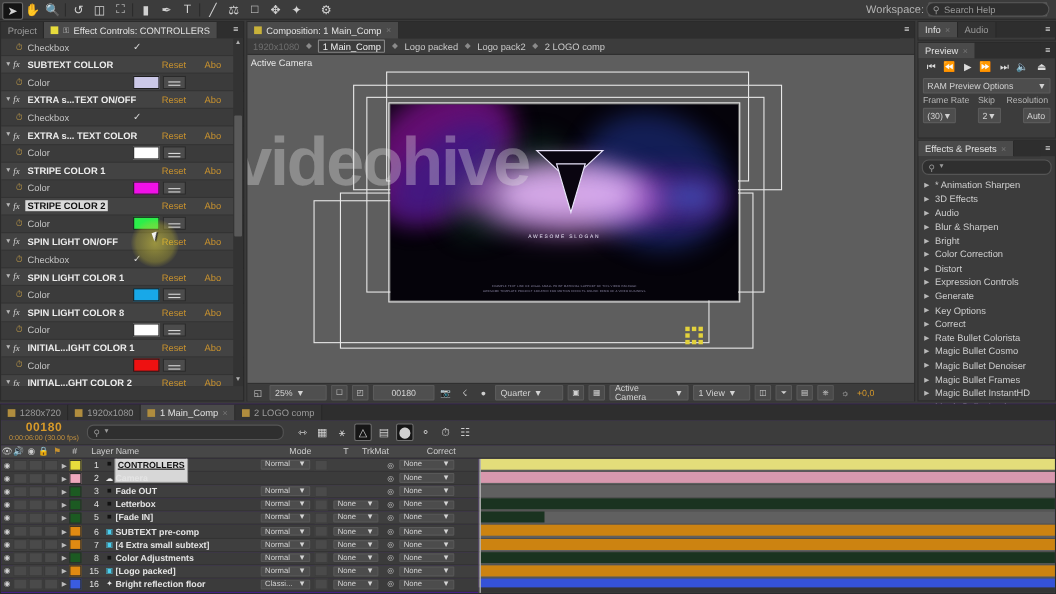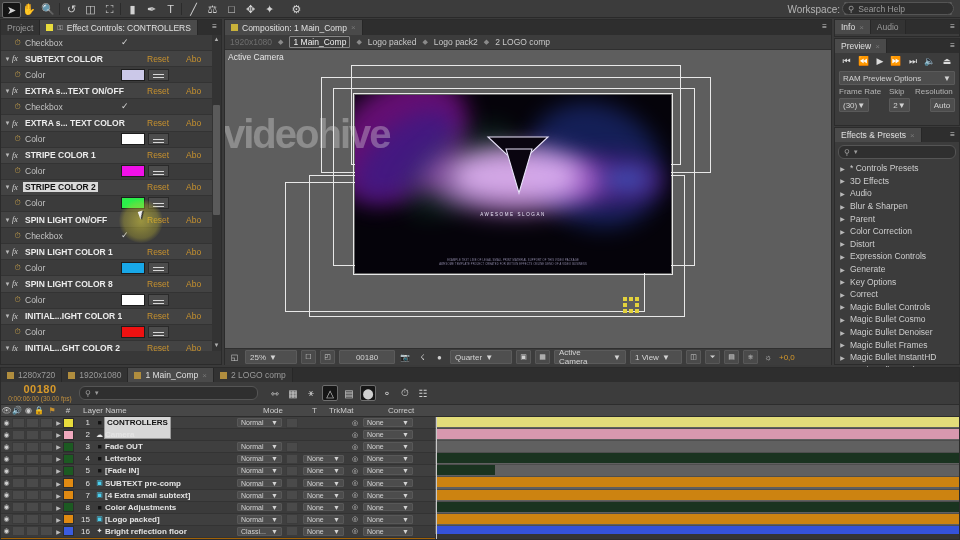--- a/index.html
+++ b/index.html
@@ -73,23 +73,23 @@
   #compTabs{display:flex;height:15px;background:#2e2e2e;align-items:stretch;}
   #compCrumb{height:14px;display:flex;align-items:center;gap:6px;padding-left:5px;
              font-size:8.5px;background:#3c3c3c;border-bottom:1px solid #2f2f2f;}
   .crumbDim{color:#6e6e6e;}
   .crumb{color:#c9c9c9;}
   .crumb.cur{color:#f0f0f0;border:1px solid #868686;padding:0 3px;border-radius:1px;}
   .crumbSep{color:#8a8a8a;font-size:7px;}
   #compStage{position:relative;height:298px;background:#5e5e5e;overflow:hidden;}
   #activeCam{position:absolute;left:3px;top:2px;font-size:8.5px;color:#e6e6e6;z-index:6;}
   .guide{position:absolute;border:1px solid #e8e8e8;box-sizing:border-box;}
-  #wm{position:absolute;left:-12px;top:62px;width:640px;font-size:40px;font-weight:bold;
+  #wm{position:absolute;left:-12px;top:62px;width:640px;font-size:62px;font-weight:bold;
       color:rgba(230,230,230,.34);letter-spacing:-2px;white-space:nowrap;z-index:5;
-      font-family:"Liberation Sans",sans-serif;padding-left:10px;}
+      font-family:"Liberation Sans",sans-serif;}
   #compImage{position:absolute;left:130px;top:45px;width:316px;height:178px;z-index:4;
              background:#05030a;overflow:hidden;}
   .nebula{position:absolute;border-radius:50%;filter:blur(11px);}
   #logoMark{position:absolute;left:50%;top:40%;transform:translate(-50%,-50%);z-index:3;}
   #slogan{position:absolute;left:0;right:0;top:66%;text-align:center;color:#e8e3f5;
           font-size:4.5px;letter-spacing:1.6px;z-index:4;}
   #legal{position:absolute;left:0;right:0;bottom:6px;text-align:center;color:#8f8aa8;
          font-size:2.6px;letter-spacing:.2px;line-height:1.5;z-index:4;}
   #selHandles{position:absolute;left:398px;top:247px;width:16px;height:16px;z-index:7;}
   #selHandles i{position:absolute;width:4px;height:4px;background:#e3d23c;}
@@ -113,21 +113,21 @@
   .selbox{height:12px;background:#4d4d4d;border:1px solid #5a5a5a;border-radius:1px;
           display:flex;align-items:center;padding:0 3px;font-size:8px;color:#d2d2d2;
           justify-content:space-between;}
   #fxSearch{margin:3px;height:12px;background:#2f2f2f;border:1px solid #555;border-radius:6px;
             display:flex;align-items:center;padding-left:5px;gap:3px;color:#9c9c9c;font-size:8px;}
   .fxpRow{display:flex;align-items:center;height:12.6px;padding-left:4px;gap:4px;
           font-size:8.5px;color:#cecece;}
   .fxpRow .tri{width:7px;}
 
   
-  #tlPanel{left:0;top:367px;width:960px;height:173px;background:#a16207;border:1px solid #2b2b2b;}
+  #tlPanel{left:0;top:367px;width:960px;height:173px;background:#4c1d95;border:1px solid #2b2b2b;}
   #tlTabs{display:flex;height:14px;background:#2e2e2e;align-items:stretch;}
   .tabswatch{width:7px;height:7px;margin-right:4px;background:#b08d3e;}
   #tlTop{height:22px;display:flex;align-items:center;background:#3c3c3c;border-bottom:1px solid #2d2d2d;}
   #tcBox{width:78px;text-align:center;}
   #tcMain{font-size:11px;font-weight:bold;color:#d89a2a;line-height:11px;letter-spacing:.5px;}
   #tcSub{font-size:6.5px;color:#c08f3e;}
   #tlSearch{width:172px;height:12px;background:#2f2f2f;border:1px solid #555;border-radius:6px;
             display:flex;align-items:center;padding-left:5px;gap:3px;color:#9c9c9c;font-size:8px;}
   #tlSwitches{display:flex;align-items:center;gap:4px;margin-left:10px;color:#cfcfcf;font-size:10px;}
   .swBtn{width:14px;height:14px;display:flex;align-items:center;justify-content:center;border-radius:2px;}
@@ -140,21 +140,21 @@
         font-size:8px;color:#e4e4e4;}
   .lrow:nth-child(even){background:#3b3b3b;}
   .eye{width:11px;text-align:center;color:#cfcfcf;font-size:7px;}
   .boxcell{width:11px;height:8px;background:#4a4a4a;border:1px solid #3a3a3a;margin-right:1px;}
   .ltri{width:9px;text-align:center;color:#bbb;font-size:6px;}
   .lcolor{width:9px;height:8px;border:1px solid #2c2c2c;}
   .lnum{width:16px;text-align:right;padding-right:4px;color:#e0e0e0;font-size:8px;}
   .ltype{width:11px;text-align:center;font-size:7px;color:#e8e8e8;}
   .lname{font-weight:bold;white-space:nowrap;font-size:8px;}
   .lrow.sel .lname{background:#d7d7d7;color:#111;padding:11px 2px;
-                   box-shadow:0 0 0 1px #9a9a9a;}
+                   box-shadow:0 0 0 1px #9a9a9a;text-decoration:underline;}
   .modebox{position:absolute;left:236px;width:45px;height:8.5px;background:#4c4c4c;border:1px solid #585858;
            border-radius:1px;font-size:7px;color:#d4d4d4;display:flex;align-items:center;
            justify-content:space-between;padding:0 3px;box-sizing:border-box;}
   .tcell{position:absolute;left:285px;width:10px;height:8px;background:#4a4a4a;border:1px solid #3c3c3c;}
   .trkbox{position:absolute;left:302px;width:41px;height:8.5px;background:#4c4c4c;border:1px solid #585858;
           border-radius:1px;font-size:7px;color:#d4d4d4;display:flex;align-items:center;
           justify-content:space-between;padding:0 3px;box-sizing:border-box;}
   .pbadge{position:absolute;left:351px;color:#c9c9c9;font-size:7px;}
   .parbox{position:absolute;left:362px;width:50px;height:8.5px;background:#4c4c4c;border:1px solid #585858;
           border-radius:1px;font-size:7px;color:#d4d4d4;display:flex;align-items:center;
@@ -537,37 +537,37 @@
       <div class="miniFlat">≡</div>
     </div>
     <div id="fxSearch">
       <span>⚲</span>
       <span style="font-size:6px">▼</span>
       <span title=""></span>
     </div>
     <div id="fxpList">
         <div class="fxpRow">
           <span class="tri">▶</span>
-          <span>* Controls Presets</span>
+          <span>* Animation Sharpen</span>
         </div>
         <div class="fxpRow">
           <span class="tri">▶</span>
           <span>3D Effects</span>
         </div>
         <div class="fxpRow">
           <span class="tri">▶</span>
           <span>Audio</span>
         </div>
         <div class="fxpRow">
           <span class="tri">▶</span>
           <span>Blur &amp; Sharpen</span>
         </div>
         <div class="fxpRow">
           <span class="tri">▶</span>
-          <span>Parent</span>
+          <span>Bright</span>
         </div>
         <div class="fxpRow">
           <span class="tri">▶</span>
           <span>Color Correction</span>
         </div>
         <div class="fxpRow">
           <span class="tri">▶</span>
           <span>Distort</span>
         </div>
         <div class="fxpRow">
@@ -581,21 +581,21 @@
         <div class="fxpRow">
           <span class="tri">▶</span>
           <span>Key Options</span>
         </div>
         <div class="fxpRow">
           <span class="tri">▶</span>
           <span>Correct</span>
         </div>
         <div class="fxpRow">
           <span class="tri">▶</span>
-          <span>Magic Bullet Controls</span>
+          <span>Rate Bullet Colorista</span>
         </div>
         <div class="fxpRow">
           <span class="tri">▶</span>
           <span>Magic Bullet Cosmo</span>
         </div>
         <div class="fxpRow">
           <span class="tri">▶</span>
           <span>Magic Bullet Denoiser</span>
         </div>
         <div class="fxpRow">

